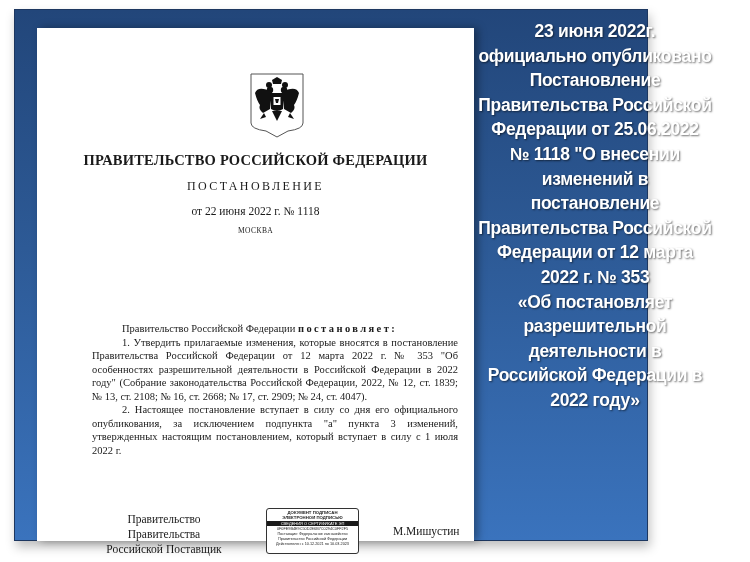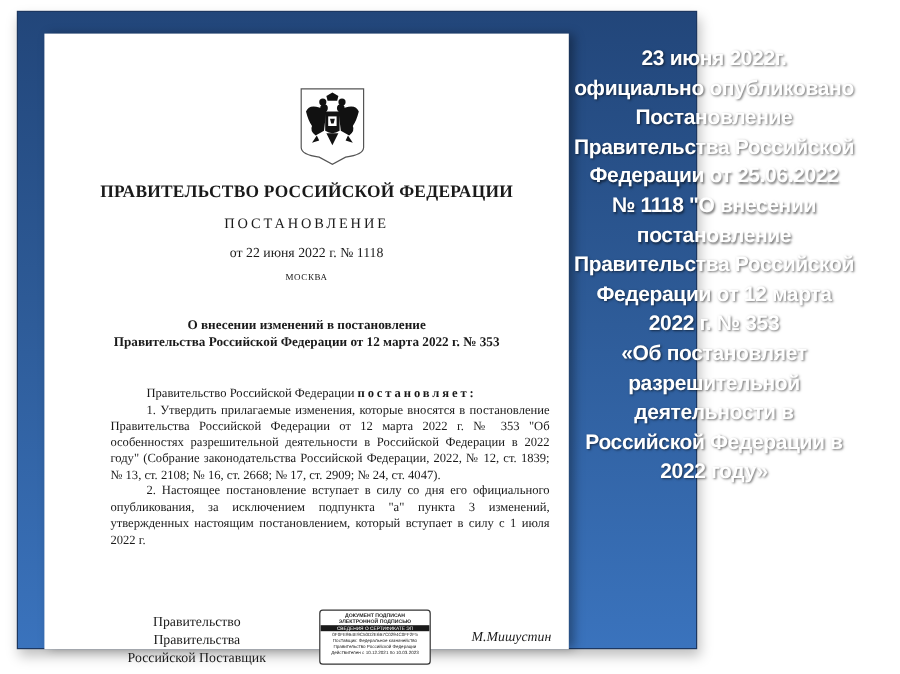--- a/index.html
+++ b/index.html
@@ -1,20 +1,20 @@
 <!DOCTYPE html>
 <html><head>
   <meta charset="utf-8">
   <style>
     * { box-sizing: border-box; margin: 0; padding: 0; }
     html, body { width: 750px; height: 562px; background: #ffffff; overflow: hidden; }
     body { position: relative; font-family: "Liberation Serif", serif; }
 
     .frame {
-      position: absolute; left: 14px; top: 9px; width: 567px; height: 532px;
+      position: absolute; left: 14px; top: 9px; width: 634px; height: 532px;
       background: linear-gradient(180deg, #22467a 0%, #2d5a96 45%, #3a73bd 100%);
       border: 1px solid #1d3760;
       box-shadow: 2px 6px 10px rgba(0,0,0,0.25);
     }
     .doc {
       position: absolute; left: 22px; top: 18px; width: 437px; height: 513px;
       background: #ffffff;
       box-shadow: 4px 0 8px rgba(0,0,0,0.35);
       color: #1a1a1a;
     }
@@ -43,33 +43,33 @@
     }
     .body-text p { margin: 0; }
     .body-text .indent { text-indent: 30px; }
     .spaced { font-weight: bold; letter-spacing: 2.4px; margin-top: 40px; }
 
     .sig-left {
       position: absolute; left: 57px; top: 484px; width: 140px;
       font-size: 11.5px; line-height: 15px; text-align: center;
     }
     .sig-right {
-      position: absolute; left: 356px; top: 497px; font-size: 11.5px; font-style: italic;
+      position: absolute; left: 356px; top: 497px; font-size: 11.5px;
     }
     .stamp {
       position: absolute; left: 229px; top: 480px; width: 93px; height: 46px;
       border: 1px solid #333; border-radius: 3px; background: #fff;
       font-family: "Liberation Sans", sans-serif; font-size: 3.8px; line-height: 5px;
       text-align: center; color: #222; overflow: hidden; padding-top: 1px;
     }
     .stamp .hdr { font-weight: bold; font-size: 4.3px; }
     .stamp .bar { background: #1a1a1a; color: #fff; margin: 1px 0; font-size: 4px; }
 
     .info {
-      position: absolute; left: 470px; top: 36px; width: 250px;
+      position: absolute; left: 470px; top: 19px; width: 250px;
       color: #ffffff; font-family: "Liberation Sans", sans-serif;
       font-weight: bold; font-size: 17.5px; line-height: 24.6px; text-align: center;
       text-shadow: 1px 1px 2px rgba(0,0,0,0.55);
       letter-spacing: -0.3px;
     }
     .info div { white-space: nowrap; }
   </style>
 </head>
 <body>
 
@@ -95,24 +95,20 @@
       <path d="M24 40 L29 50 L34 40 Z" fill="#111"></path>
       <path d="M16 42 L12 48 L18 46 Z" fill="#111"></path>
       <path d="M42 42 L46 48 L40 46 Z" fill="#111"></path>
     </svg>
 
     <div class="center gov-title">ПРАВИТЕЛЬСТВО  РОССИЙСКОЙ  ФЕДЕРАЦИИ</div>
     <div class="center doc-type">ПОСТАНОВЛЕНИЕ</div>
     <div class="center doc-date">от 22 июня 2022 г.  № 1118</div>
     <div class="center doc-city">МОСКВА</div>
 
-    <div class="center subject">
-      <div>О внесении изменений в постановление</div>
-      <div>Правительства Российской Федерации от 12 марта 2022 г. № 353</div>
-    </div>
 
     <div class="body-text">
       <p class="indent"><span>Правительство Российской Федерации </span><span class="spaced">постановляет:</span></p>
       <p class="indent">1. Утвердить прилагаемые изменения, которые вносятся в постановление Правительства Российской Федерации от 12 марта 2022 г. № 353 "Об особенностях разрешительной деятельности в Российской Федерации в 2022 году" (Собрание законодательства Российской Федерации, 2022, № 12, ст. 1839; № 13, ст. 2108; № 16, ст. 2668; № 17, ст. 2909; № 24, ст. 4047).</p>
       <p class="indent">2. Настоящее постановление вступает в силу со дня его официального опубликования, за исключением подпункта "а" пункта 3 изменений, утвержденных настоящим постановлением, который вступает в силу с 1 июля 2022 г.</p>
     </div>
 
     <div class="sig-left">
       <div>Правительство Правительства</div>
       <div>Российской Поставщик</div>
@@ -132,20 +128,21 @@
   </div>
 </div>
 
 <div class="info">
   <div>23 июня 2022г.</div>
   <div>официально опубликовано</div>
   <div>Постановление</div>
   <div>Правительства Российской</div>
   <div>Федерации от 25.06.2022</div>
   <div>№ 1118 "О внесении</div>
+  <div>изменений в</div>
   <div>постановление</div>
   <div>Правительства Российской</div>
   <div>Федерации от 12 марта</div>
   <div>2022 г. № 353</div>
   <div>«Об постановляет</div>
   <div>разрешительной</div>
   <div>деятельности в</div>
   <div>Российской Федерации в</div>
   <div>2022 году»</div>
 </div>

